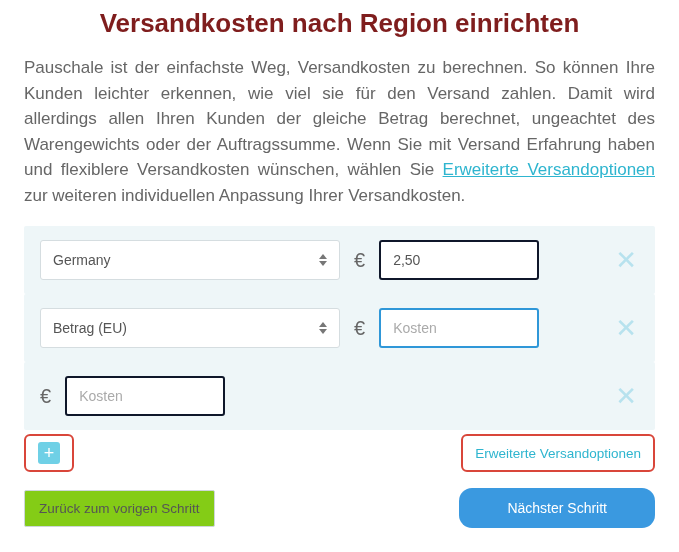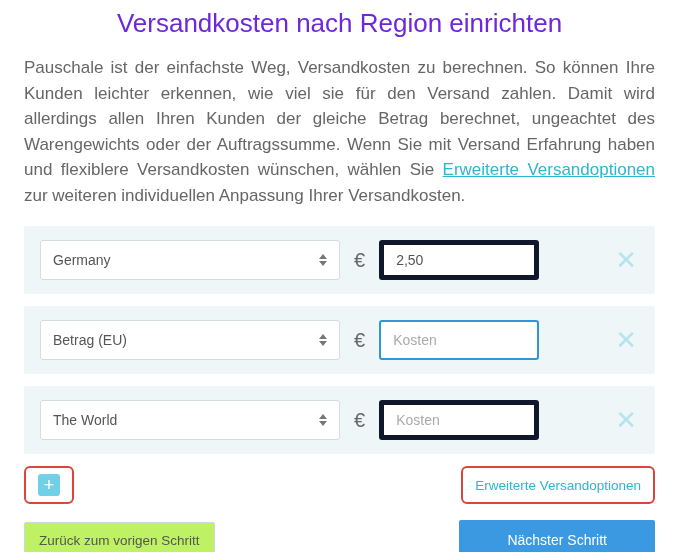--- a/index.html
+++ b/index.html
@@ -5,41 +5,40 @@
   * { box-sizing: border-box; margin: 0; padding: 0; }
   body {
     font-family: -apple-system, BlinkMacSystemFont, "Segoe UI", Arial, sans-serif;
     background: #fff;
     width: 679px;
     padding: 8px 24px 20px 24px;
     color: #555;
   }
   h1 {
     font-size: 26px;
-    font-weight: 400;
-    color: #6d28d9;
+    font-weight: 700;
+    color: #7f1d1d;
     text-align: center;
     margin-bottom: 16px;
   }
   .intro {
     font-size: 17px;
     line-height: 1.5;
     color: #666;
     text-align: justify;
     margin-bottom: 18px;
   }
   .intro a {
     color: #2eb5cf;
     text-decoration: underline;
   }
   .row {
     background: #eef6f8;
     border-radius: 2px;
     padding: 14px 16px;
-    margin-bottom: 12px;
     display: flex;
     align-items: center;
     gap: 14px;
     position: relative;
   }
   .select-wrap {
     flex: 0 0 300px;
     position: relative;
   }
   .select {
@@ -83,21 +82,21 @@
     margin: 0 auto;
   }
   .currency {
     flex: 0 0 auto;
     font-size: 20px;
     color: #666;
   }
   .cost-input {
     width: 160px;
     height: 40px;
-    border: 5px solid #0f172a;
+    border: 2px solid #0f172a;
     border-radius: 3px;
     background: #fff;
     padding: 0 12px;
     font-size: 14px;
     color: #555;
     outline: none;
   }
   .cost-input.active {
     border: 2px solid #2f97d8;
   }
@@ -152,34 +151,34 @@
     font-weight: 400;
     line-height: 1;
   }
   .footer {
     display: flex;
     justify-content: space-between;
     align-items: center;
   }
   .btn-secondary {
     border: 1px solid #cdd6d9;
-    background: #bef264;
+    background: #84cc16;
     color: #555;
     font-size: 13.5px;
     padding: 10px 14px;
     border-radius: 2px;
     cursor: pointer;
   }
   .btn-primary {
     border: none;
     background: #3a99e0;
     color: #fff;
     font-size: 14px;
     padding: 12px 48px;
-    border-radius: 2px;
+    border-radius: 13px;
     cursor: pointer;
   }
 </style>
 </head>
 <body>
 
 <h1>Versandkosten nach Region einrichten</h1>
 
 <p class="intro">
   <span>Pauschale ist der einfachste Weg, Versandkosten zu berechnen. So können Ihre Kunden leichter erkennen, wie viel sie für den Versand zahlen. Damit wird allerdings allen Ihren Kunden der gleiche Betrag berechnet, ungeachtet des Warengewichts oder der Auftragssumme. Wenn Sie mit Versand Erfahrung haben und flexiblere Versandkosten wünschen, wählen Sie </span><a href="#">Erweiterte Versandoptionen</a><span> zur weiteren individuellen Anpassung Ihrer Versandkosten.</span>
@@ -209,29 +208,20 @@
       <span class="tri-up"></span>
         <span class="tri-down"></span>
     </span>
   </div>
   <span class="currency">€</span>
   <input class="cost-input active" value="" placeholder="Kosten" style="">
   <span class="remove">✕</span>
 </div>
 
 <div class="row">
-  <div class="select-wrap">
-    <div class="select">
-      <span>The World</span>
-    </div>
-    <span class="chev">
-      <span class="tri-up"></span>
-        <span class="tri-down"></span>
-    </span>
-  </div>
   <span class="currency">€</span>
   <input class="cost-input" value="" placeholder="Kosten" style="">
   <span class="remove">✕</span>
 </div>
 
 <div class="actions">
   <button class="link-btn highlighted">
     <span class="plus-badge">+</span>
   </button>
   <button class="link-btn highlighted">

